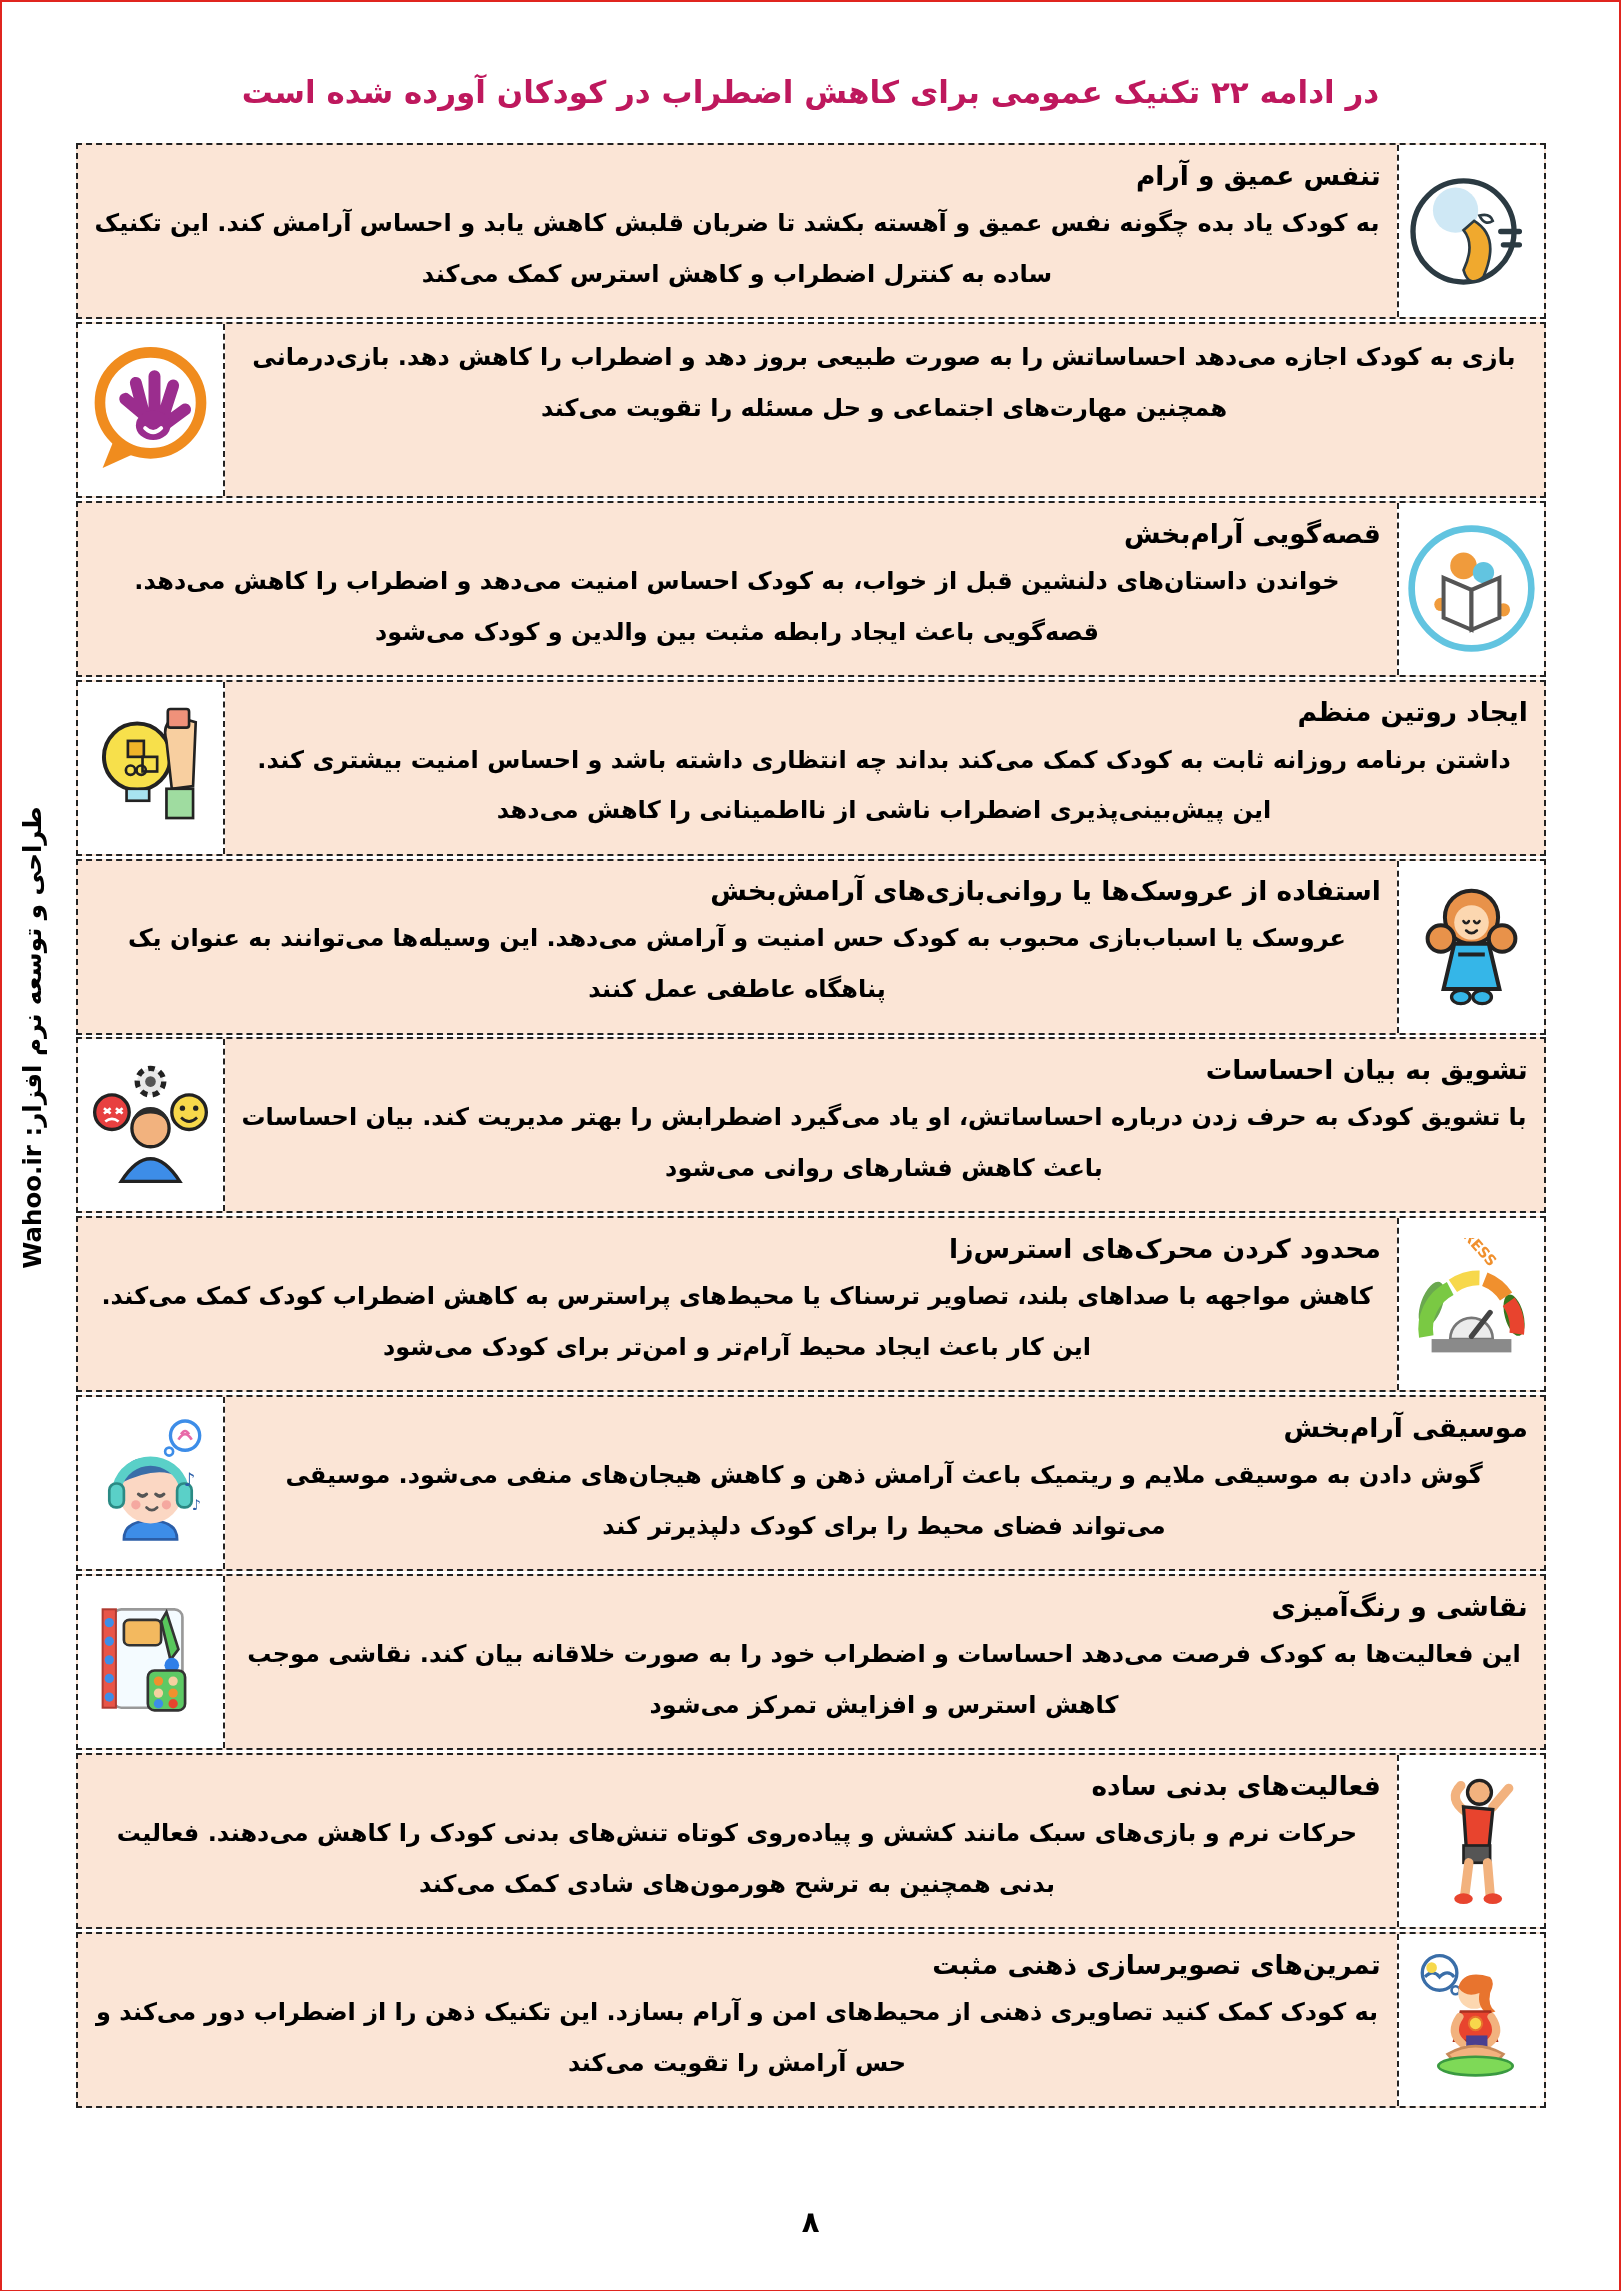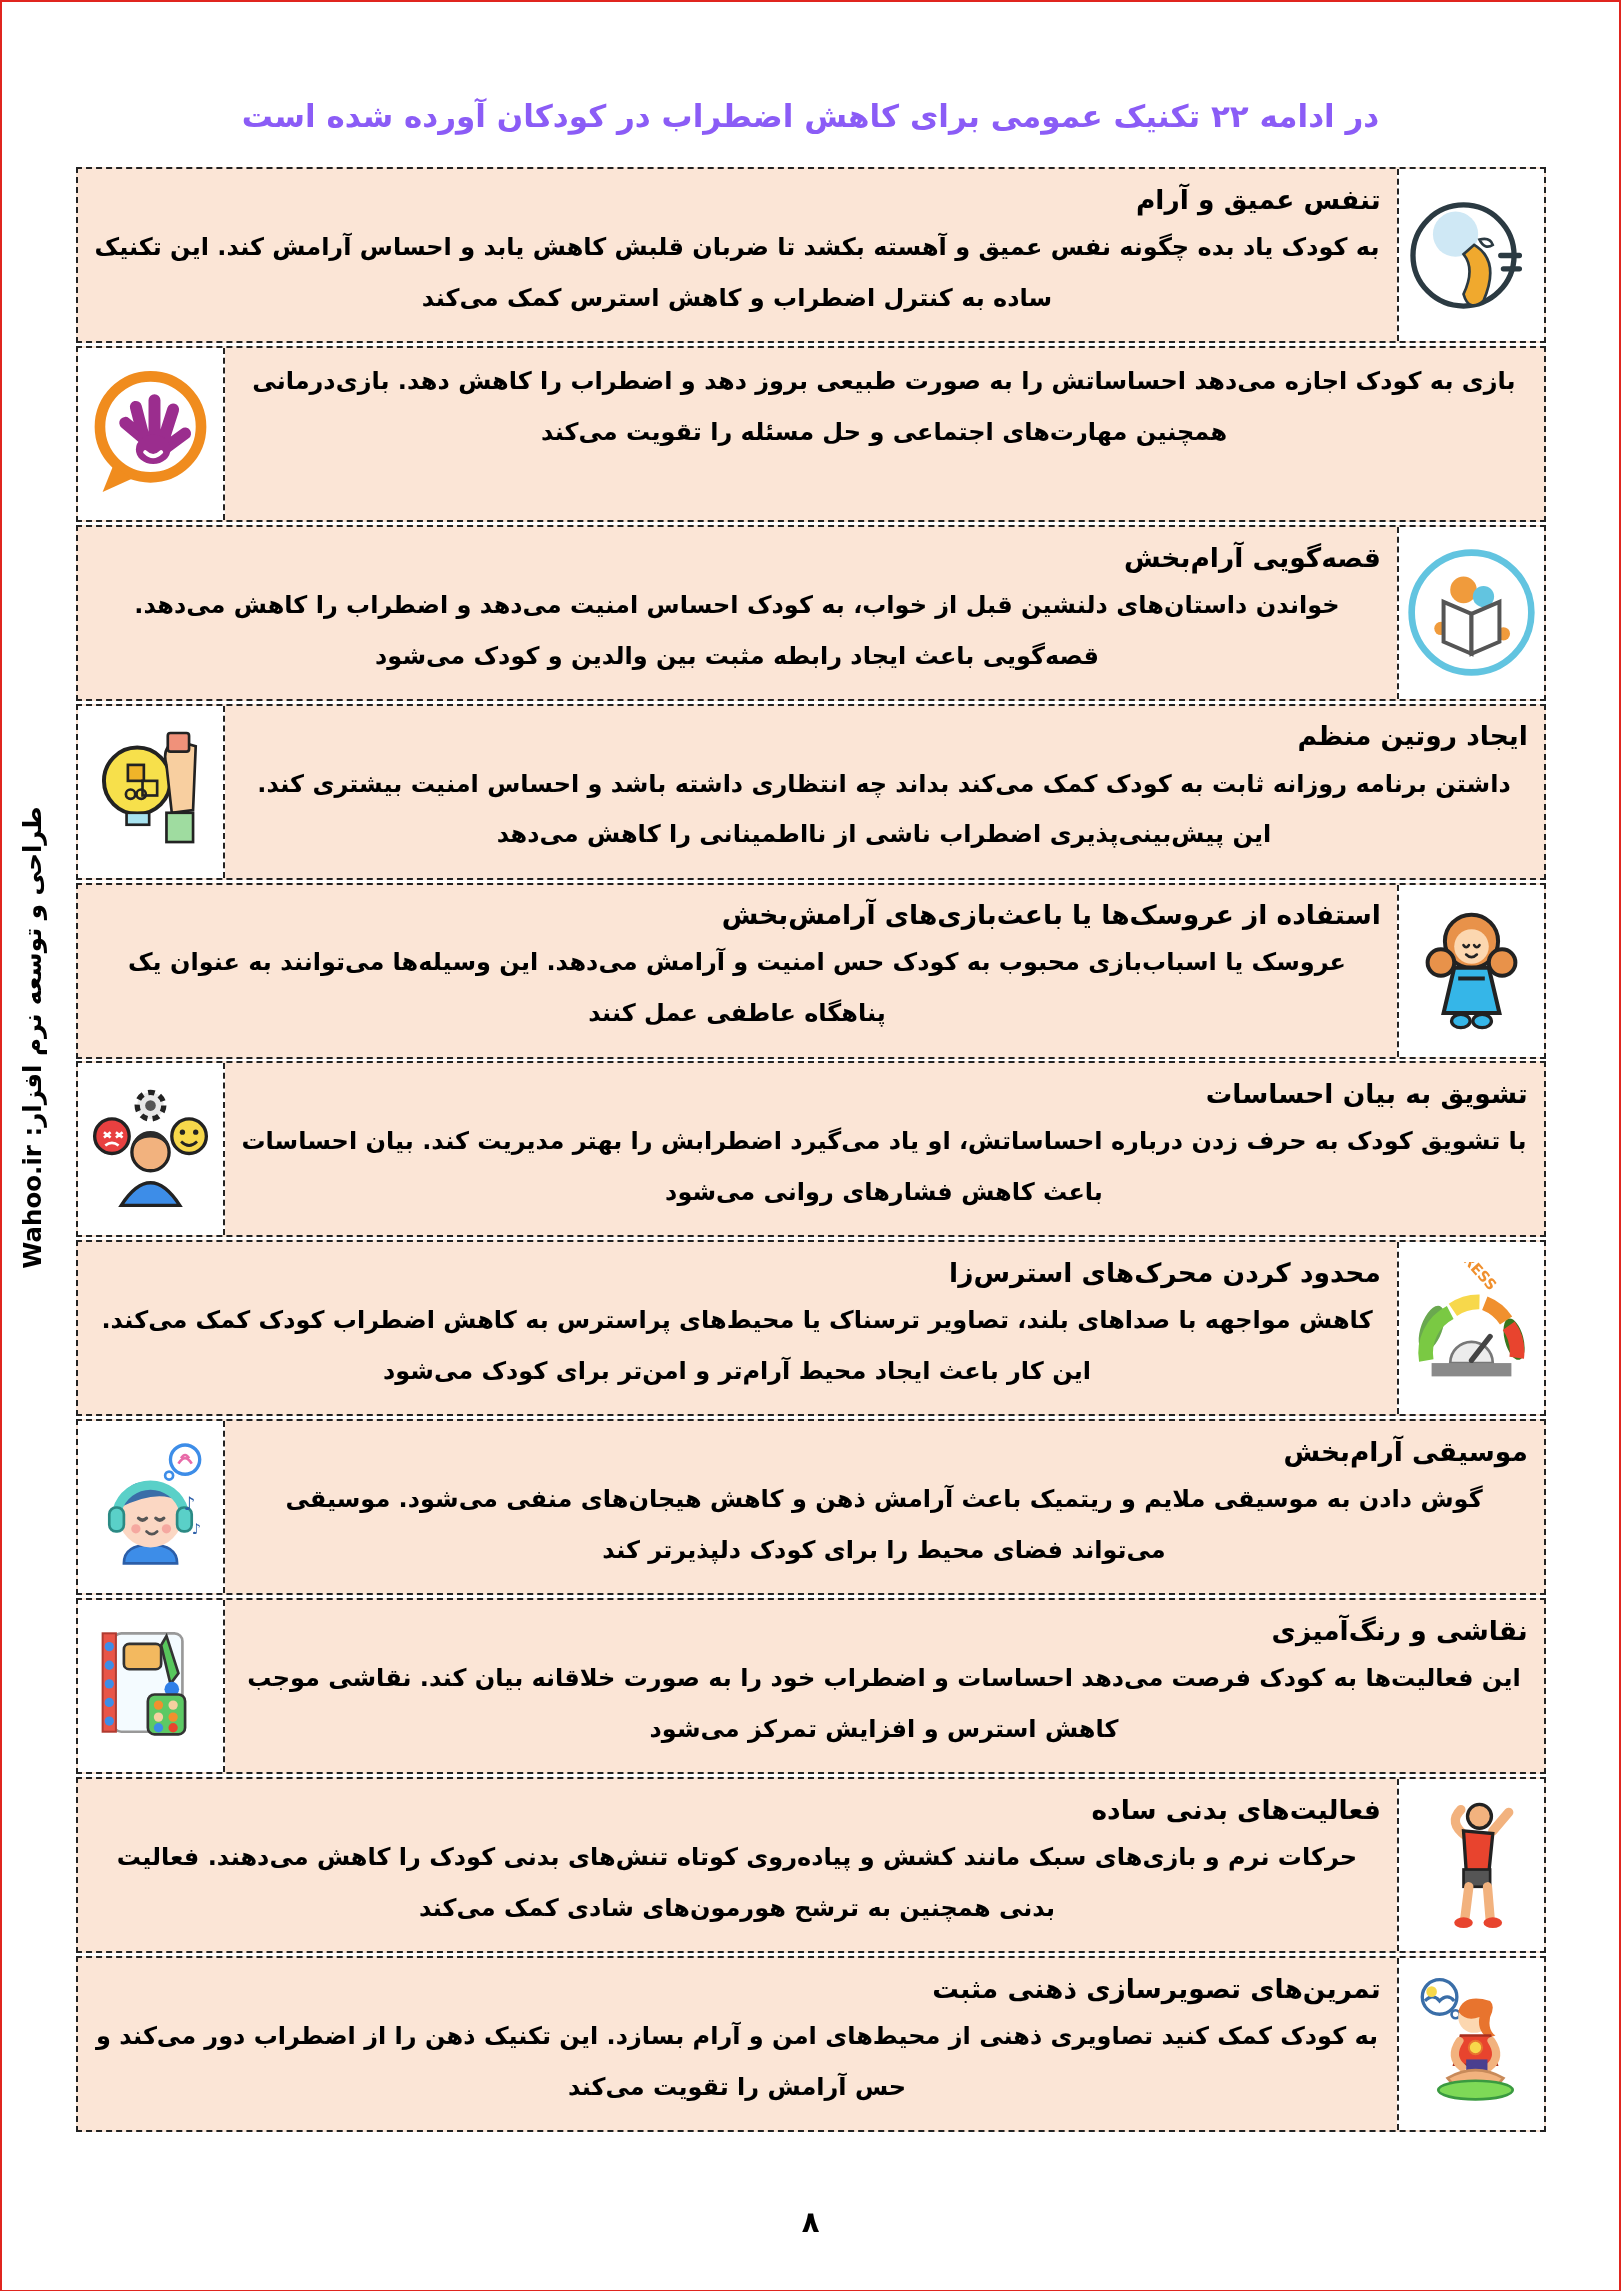--- a/index.html
+++ b/index.html
@@ -11,25 +11,25 @@
     position:relative;
     overflow:hidden;
   }
   .page{
     position:absolute;inset:0;
     border:2.9px solid #e0251f;
     box-sizing:border-box;
   }
   .page-title{
     margin:0;
-    padding-top:96px;
+    padding-top:72px;
     text-align:center;
     font-size:31px;
     font-weight:700;
-    color:#8b5cf6;
+    color:#be185d;
   }
   .sections{
     width:1470px;
     margin:33px auto 0 auto;
     display:flex;
     flex-direction:column;
     gap:2.9px;
   }
   .section{
     height:176px;
@@ -184,21 +184,21 @@
           <circle cx="50" cy="32" r="13" fill="#fcd7b0"></circle>
           <path d="M44 31 q2 3 4 0 M52 31 q2 3 4 0" stroke="#222" stroke-width="2" fill="none" stroke-linecap="round"></path>
           <path d="M46 38 q4 4 8 0" stroke="#222" stroke-width="2" fill="none" stroke-linecap="round"></path>
           <path d="M37 48 h26 l8 34 h-42 z" fill="#35b6e8" stroke="#222" stroke-width="3"></path>
           <path d="M40 56 h20" stroke="#222" stroke-width="3"></path>
           <ellipse cx="42" cy="88" rx="7" ry="5" fill="#35b6e8" stroke="#222" stroke-width="2.5"></ellipse>
           <ellipse cx="58" cy="88" rx="7" ry="5" fill="#35b6e8" stroke="#222" stroke-width="2.5"></ellipse>
         </svg>
       </div>
       <div class="text-cell">
-        <h3 class="sec-title">استفاده از عروسک‌ها یا باعث‌بازی‌های آرامش‌بخش</h3>
+        <h3 class="sec-title">استفاده از عروسک‌ها یا روانی‌بازی‌های آرامش‌بخش</h3>
         <p class="sec-body">عروسک یا اسباب‌بازی محبوب به کودک حس امنیت و آرامش می‌دهد. این وسیله‌ها می‌توانند به عنوان یک پناهگاه عاطفی عمل کنند</p>
       </div>
     </div>
 
     <div class="section icon-last">
       <div class="text-cell">
         <h3 class="sec-title">تشویق به بیان احساسات</h3>
         <p class="sec-body">با تشویق کودک به حرف زدن درباره احساساتش، او یاد می‌گیرد اضطرابش را بهتر مدیریت کند. بیان احساسات باعث کاهش فشارهای روانی می‌شود</p>
       </div>
       <div class="icon-cell">

